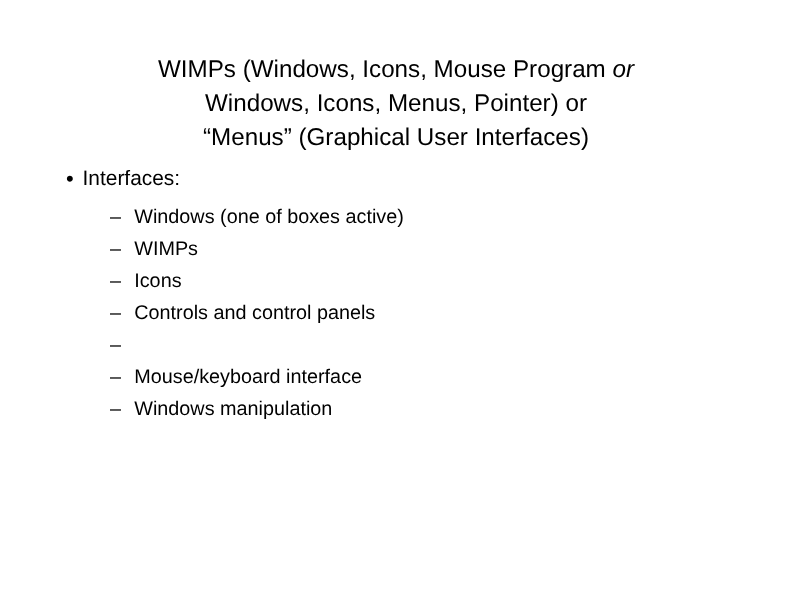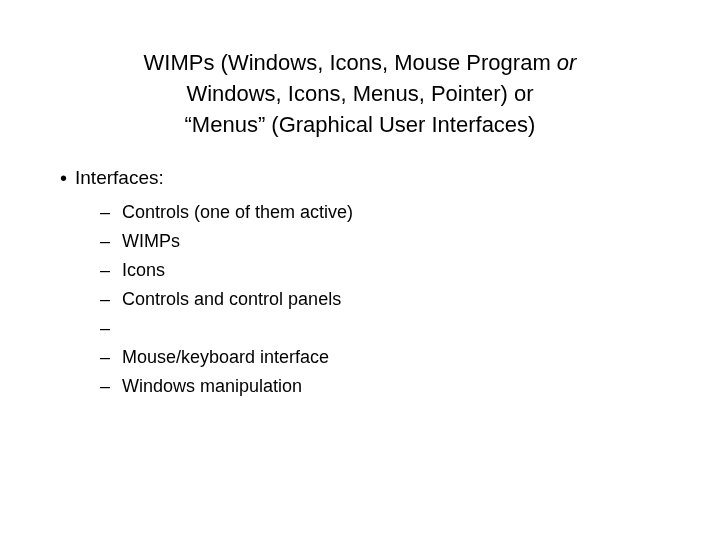--- a/index.html
+++ b/index.html
@@ -17,21 +17,21 @@
       color: #000000;
       overflow: hidden;
     }
 
     .slide-container {
       width: 720px;
       height: 540px;
       padding: 48px 60px 40px 60px;
       display: flex;
       flex-direction: column;
-      gap: 27px;
+      gap: 12px;
     }
 
     .title-block {
       text-align: center;
       line-height: 1.4;
       font-size: 22px;
     }
 
     .title-block .italic {
       font-style: italic;
@@ -90,21 +90,21 @@
   </div>
 
   <div class="components-section">
     <div class="components-header">
       <span class="bullet-dot">•</span>
       <span>Interfaces:</span>
     </div>
     <div class="list-items" id="list-container">
     <div class="list-item">
           <span class="dash">–</span>
-          <span>Controls (one of them active)</span>
+          <span>Windows (one of boxes active)</span>
         </div>
         <div class="list-item">
           <span class="dash">–</span>
           <span>WIMPs</span>
         </div>
         <div class="list-item">
           <span class="dash">–</span>
           <span>Icons</span>
         </div>
         <div class="list-item">

